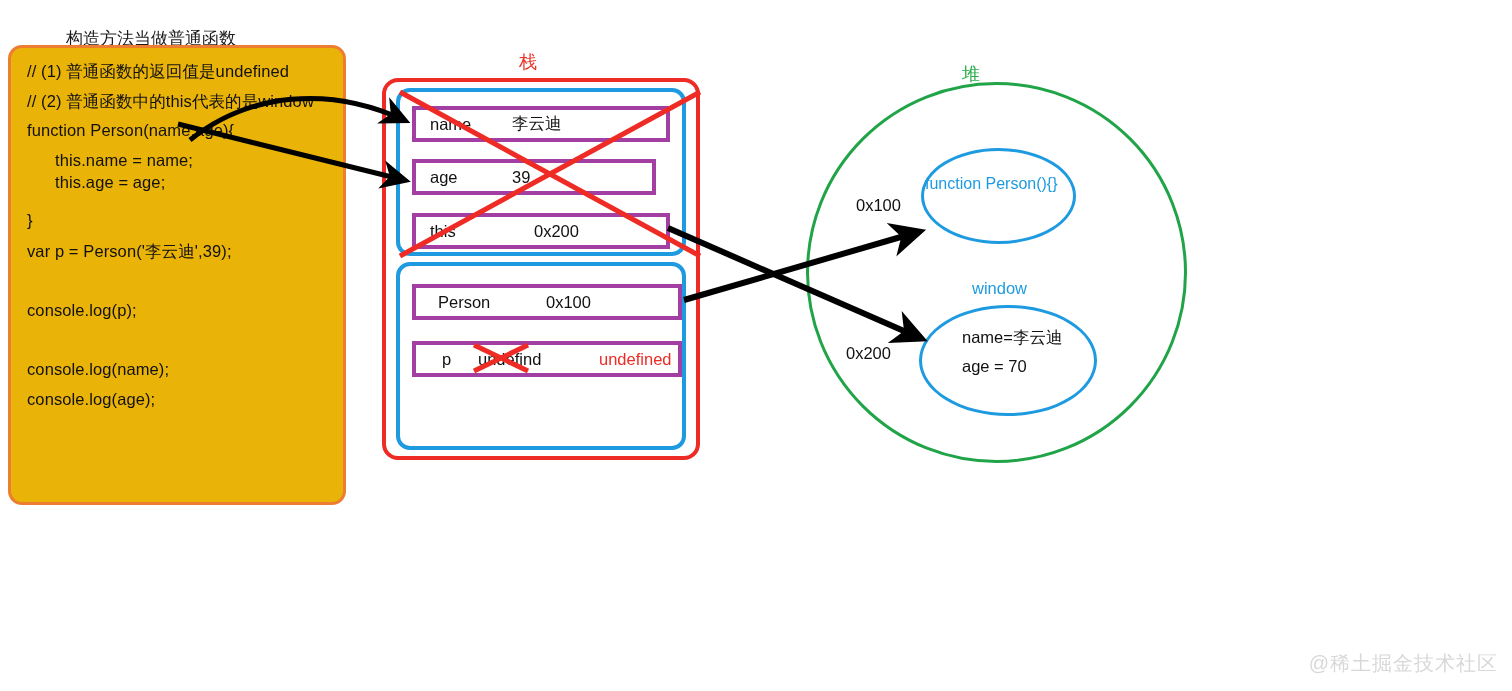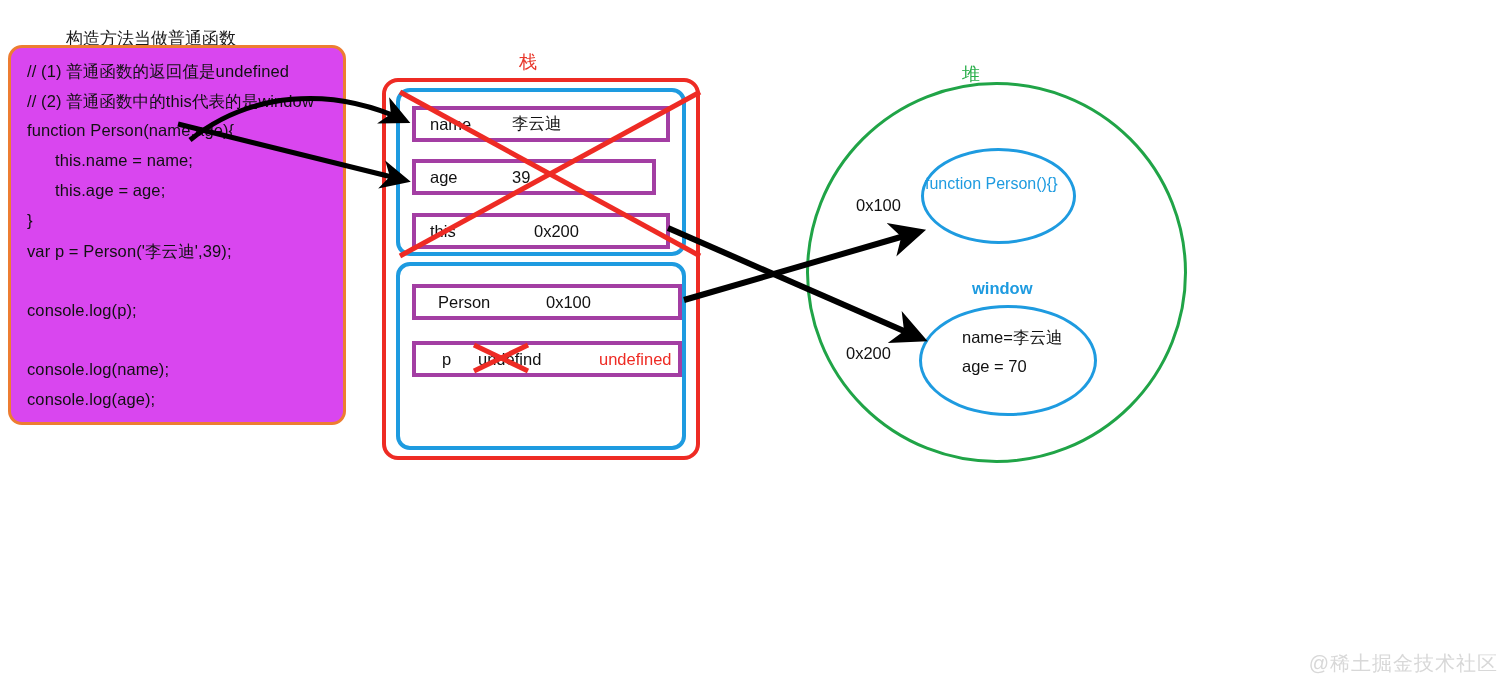--- a/index.html
+++ b/index.html
@@ -25,24 +25,24 @@
     font-size: 17px;
     color: #1a1a1a;
     white-space: nowrap;
     margin-top: 8px;
   }
   #code-panel {
     position: absolute;
     left: 8px;
     top: 45px;
     width: 338px;
-    height: 380px;
+    height: 460px;
     border: 3px solid #ED7D31;
     border-radius: 14px;
-    background: #d946ef;
+    background: #eab308;
     box-sizing: border-box;
     padding-left: 45px;
   }
   .code-line {
     position: absolute;
     left: 16px;
     font-size: 16.5px;
     color: #111111;
     white-space: pre;
     letter-spacing: 0.1px;
@@ -151,21 +151,20 @@
     color: #1E9BE0;
     white-space: nowrap;
   }
   #window-label {
     position: absolute;
     left: 972px;
     top: 279px;
     font-size: 16.5px;
     color: #1E9BE0;
     white-space: nowrap;
-    font-weight: bold;
   }
   .window-line {
     position: absolute;
     font-size: 16.5px;
     color: #111111;
     white-space: nowrap;
   }
   .addr-label {
     position: absolute;
     font-size: 16.5px;
@@ -197,21 +196,21 @@
 <body>
 
 <div id="canvas">
 
   <div id="code-title">构造方法当做普通函数</div>
   <div id="code-panel">
     <div class="code-line" style="top:13px">// (1) 普通函数的返回值是undefined</div>
     <div class="code-line" style="top:43px">// (2) 普通函数中的this代表的是window</div>
     <div class="code-line" style="top:73px">function Person(name,age){</div>
     <div class="code-line" style="top:103px">      this.name = name;</div>
-    <div class="code-line" style="top:133px">      this.age = age;</div>
+    <div class="code-line" style="top:125px">      this.age = age;</div>
     <div class="code-line" style="top:163px">}</div>
     <div class="code-line" style="top:193px">var p = Person('李云迪',39);</div>
     <div class="code-line" style="top:253px">console.log(p);</div>
     <div class="code-line" style="top:312px">console.log(name);</div>
     <div class="code-line" style="top:342px">console.log(age);</div>
   </div>
 
   <div id="stack-title">栈</div>
   <div id="stack-outer"></div>
 

